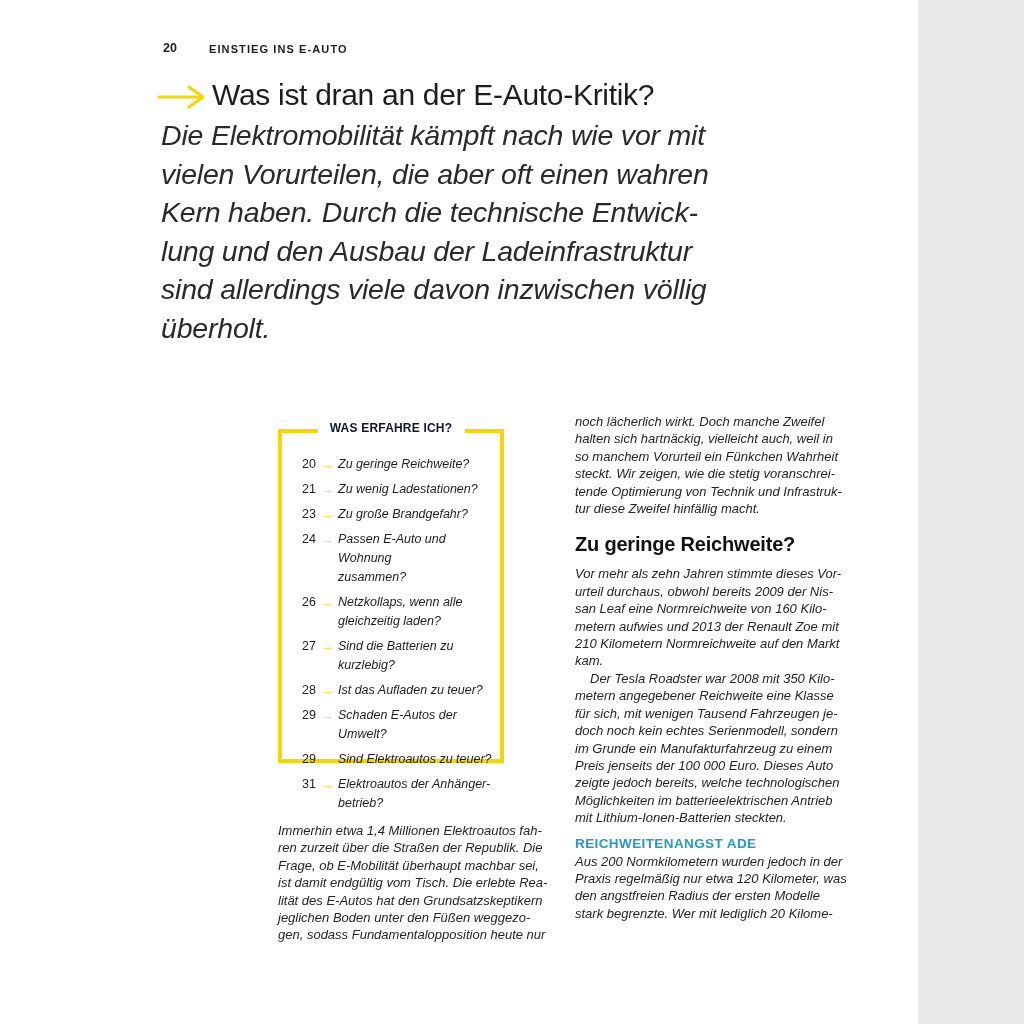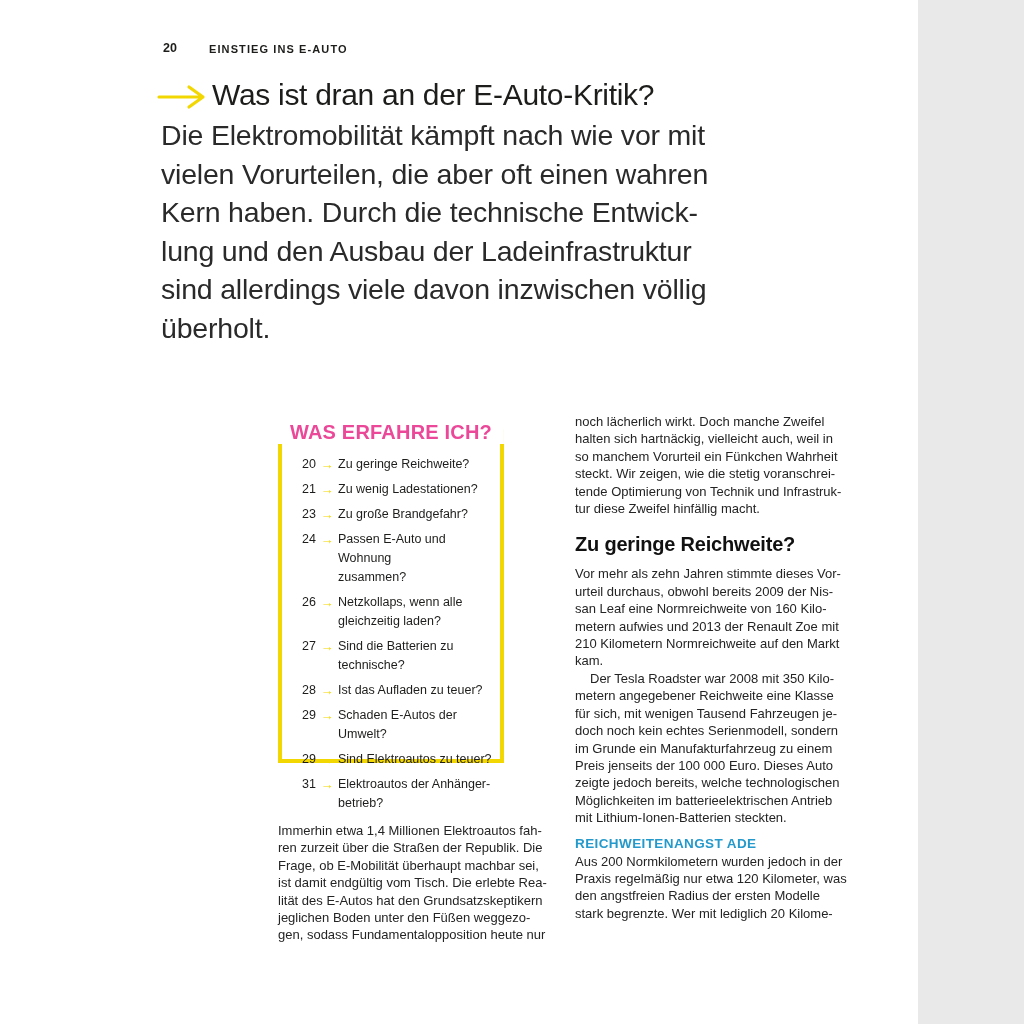--- a/index.html
+++ b/index.html
@@ -4,21 +4,21 @@
 <style>
   html,body{margin:0;padding:0;background:#e9e9e9;}
   .page{
     position:relative;
     width:918px;height:1024px;
     background:#ffffff;
     font-family:"Liberation Sans", sans-serif;
     color:#222;
     overflow:hidden;
   }
-  .pre{white-space:pre-line;}
+  .pre{white-space:pre-line;font-style:italic;}
 
   
   .runhead-num{
     position:absolute;left:163px;top:41px;
     font-size:12.5px;font-weight:bold;color:#1d1d1b;
   }
   .runhead-section{
     position:absolute;left:209px;top:43px;
     font-size:11px;font-weight:bold;letter-spacing:1.1px;color:#1d1d1b;
   }
@@ -38,21 +38,21 @@
   }
 
   
   .infobox{
     position:absolute;left:278px;top:429px;width:226px;height:334px;
     border:4px solid #f2d703;box-sizing:border-box;
   }
   .infobox-title{
     position:absolute;top:-12px;left:50%;transform:translateX(-50%);
     background:#fff;padding:0 12px;white-space:nowrap;
-    font-size:20px;font-weight:bold;color:#ec4899;letter-spacing:0.2px;
+    font-size:12px;font-weight:bold;color:#0f172a;letter-spacing:0.2px;
   }
   .infobox-list{padding:22px 8px 0 14px;}
   .infobox-row{display:flex;margin-bottom:6px;}
   .infobox-page{
     width:20px;text-align:right;flex:0 0 20px;
     font-size:12.5px;line-height:19px;color:#1d1d1b;
   }
   .infobox-arrow{
     flex:0 0 22px;text-align:center;
     font-size:13px;line-height:19px;color:#f2d703;font-weight:bold;
@@ -124,21 +124,21 @@
       </div>
       <div class="infobox-row">
         <span class="infobox-page">26</span>
         <span class="infobox-arrow">→</span>
         <span class="infobox-q pre">Netzkollaps, wenn alle
 gleichzeitig laden?</span>
       </div>
       <div class="infobox-row">
         <span class="infobox-page">27</span>
         <span class="infobox-arrow">→</span>
-        <span class="infobox-q pre">Sind die Batterien zu technische?</span>
+        <span class="infobox-q pre">Sind die Batterien zu kurzlebig?</span>
       </div>
       <div class="infobox-row">
         <span class="infobox-page">28</span>
         <span class="infobox-arrow">→</span>
         <span class="infobox-q pre">Ist das Aufladen zu teuer?</span>
       </div>
       <div class="infobox-row">
         <span class="infobox-page">29</span>
         <span class="infobox-arrow">→</span>
         <span class="infobox-q pre">Schaden E-Autos der Umwelt?</span>

